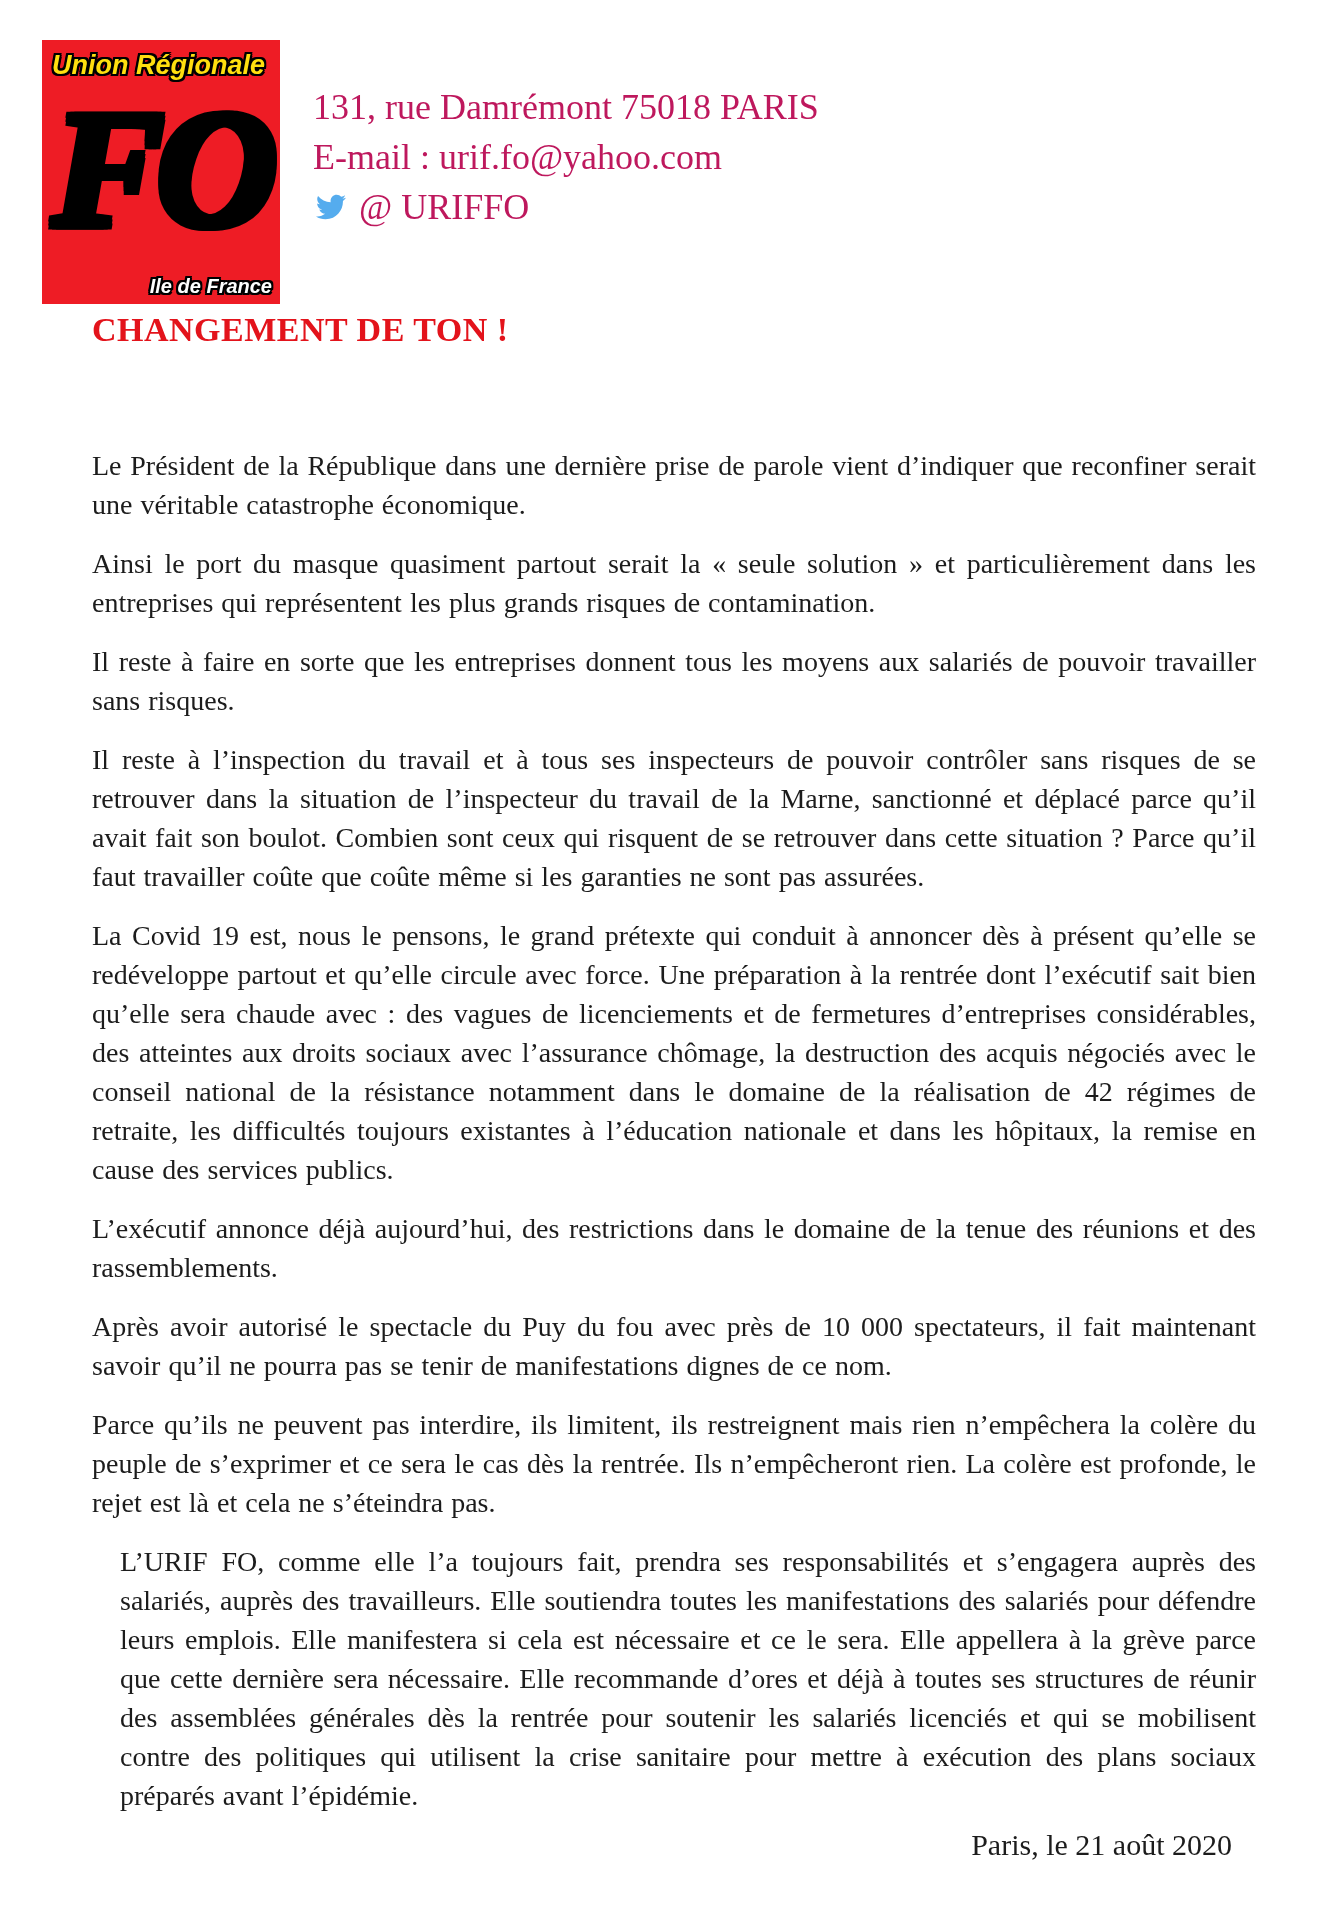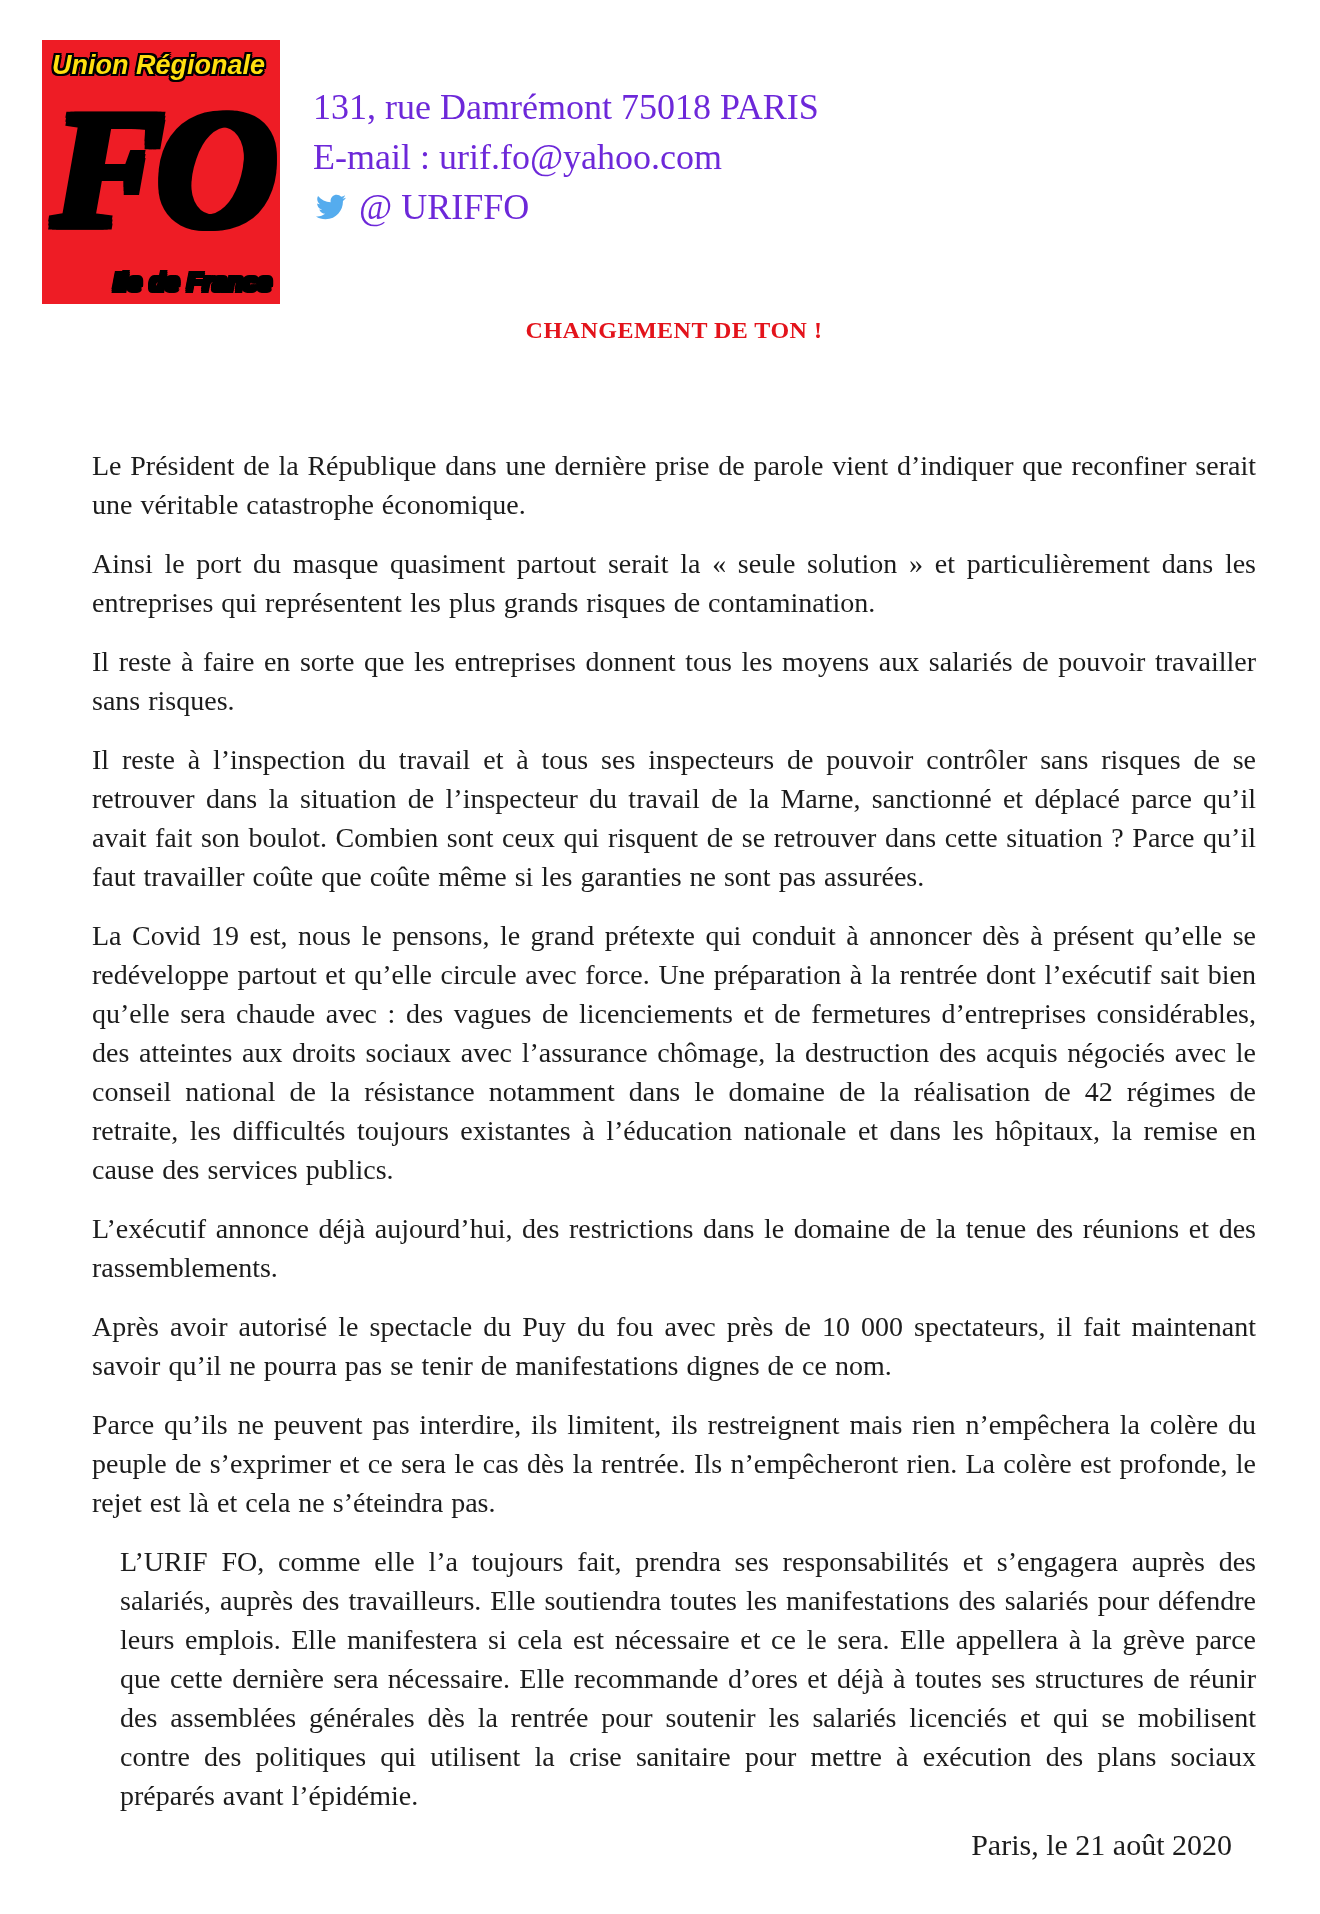--- a/index.html
+++ b/index.html
@@ -33,42 +33,41 @@
     font-family:Liberation Serif, serif;
     font-style:italic; font-weight:bold;
     font-size:168px; letter-spacing:-8px; color:#000000;
     text-shadow:-4px -4px 0 #000, 4px -4px 0 #000, -4px 4px 0 #000, 4px 4px 0 #000,
                 -4px 0 0 #000, 4px 0 0 #000, 0 -4px 0 #000, 0 4px 0 #000;
   }
   .logo-bottom {
     position:absolute; bottom:6px; right:8px;
     font-family:"Liberation Sans", sans-serif;
     font-style:italic; font-weight:bold;
-    font-size:26px; color:#000000; white-space:nowrap;
+    font-size:20px; color:#ffffff; white-space:nowrap;
     text-shadow:-2px -2px 0 #000, 2px -2px 0 #000, -2px 2px 0 #000, 2px 2px 0 #000,
                 -2px 0 0 #000, 2px 0 0 #000, 0 -2px 0 #000, 0 2px 0 #000;
   }
 
   
   .header-text {
     position:absolute; left:313px; top:82px;
-    font-size:36px; line-height:50px; color:#6d28d9;
+    font-size:36px; line-height:50px; color:#be185d;
   }
   .twitter-row { display:flex; align-items:center; gap:10px; }
   .bird { width:36px; height:30px; fill:#55acee; flex:0 0 auto; }
 
   
   .content {
     position:absolute; left:92px; top:310px;
     width:1164px;
   }
   .title {
-    text-align:center;
     font-weight:bold;
-    font-size:24px; line-height:40px;
+    font-size:34px; line-height:40px;
     color:#e3131b;
     letter-spacing:0.5px;
     margin-bottom:96px;
   }
   .para {
     font-size:28px; line-height:39px;
     text-align:justify;
     margin-bottom:20px;
     word-spacing:1px;
   }

